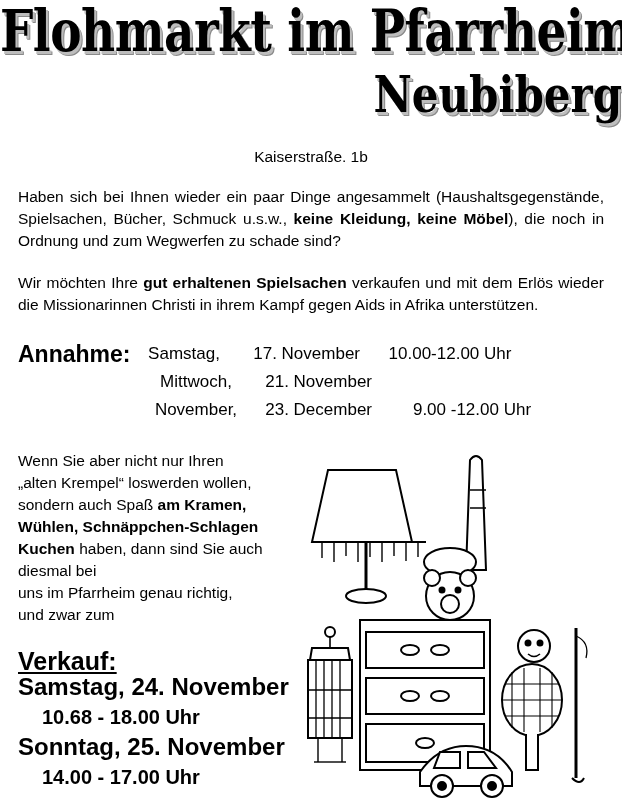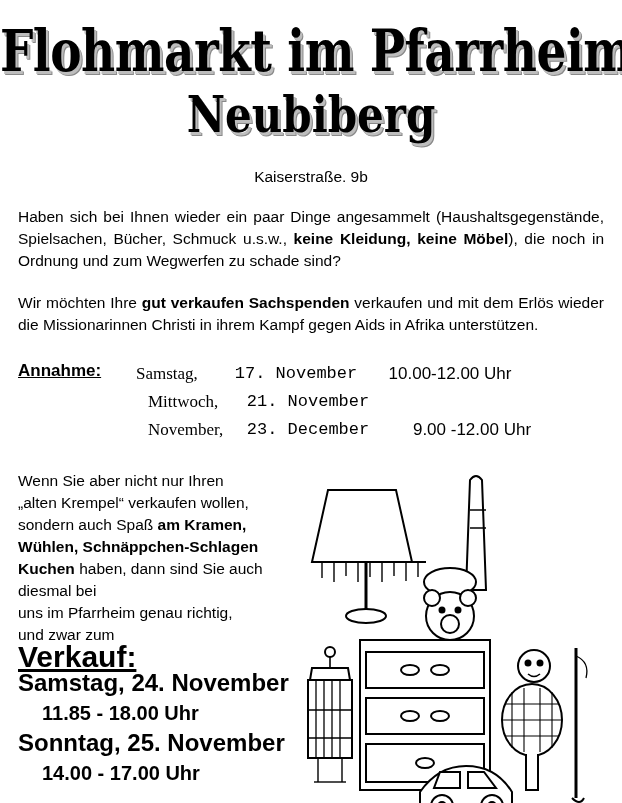--- a/index.html
+++ b/index.html
@@ -11,22 +11,22 @@
     width: 622px;
     height: 803px;
     overflow: hidden;
     font-family: "Liberation Sans", sans-serif;
     color: #000000;
     position: relative;
   }
 
   
   .title-block {
-    text-align: center;
-    padding-top: 20px;
+    text-align: right;
+    padding-top: 0;
   }
   .title-line1 {
     font-family: "DejaVu Serif", serif;
     font-weight: bold;
     font-size: 47px;
     line-height: 52px;
     letter-spacing: -0.5px;
     transform: scaleY(1.22);
     transform-origin: top center;
     white-space: nowrap;
@@ -63,58 +63,58 @@
   p.para.first { }
   b { font-weight: bold; }
 
   
   .annahme-wrap {
     margin-top: 24px;
     display: flex;
     align-items: flex-start;
   }
   .annahme-label {
-    font-size: 17px;
-    font-weight: bold;
-    text-decoration: underline;
+    font-size: 23px;
+    font-weight: bold;
     width: 118px;
     flex: 0 0 118px;
     padding-top: 1px;
   }
   .annahme-rows {
     flex: 1 1 auto;
   }
   .annahme-row {
     display: flex;
     font-size: 17px;
     line-height: 28px;
     white-space: nowrap;
   }
-  .a-day  { width: 96px; text-align: left; font-family: Liberation Serif, serif; }
-  .a-date { width: 128px; text-align: center; font-family: Liberation Mono, monospace; }
+  .a-day  { width: 96px; text-align: center; }
+  .a-date { width: 128px; text-align: right; }
   .a-time { width: 180px; text-align: center; }
   .annahme-row.r2 .a-day,
   .annahme-row.r3 .a-day { padding-left: 12px; }
   .annahme-row.r2 .a-time { padding-left: 4px; }
   .annahme-row.r3 .a-time { padding-left: 10px; }
 
   
   .lower {
     margin-top: 26px;
     position: relative;
   }
   .lower-text {
     width: 300px;
     font-size: 15.5px;
     line-height: 22px;
   }
   .verkauf-head {
-    font-size: 30px;
+    font-size: 25px;
     font-weight: bold;
     text-decoration: underline;
+    margin-top: 24px;
   }
   .verkauf-line {
     font-size: 24px;
     font-weight: bold;
     line-height: 30px;
     white-space: nowrap;
   }
   .verkauf-time {
     font-size: 20px;
     font-weight: bold;
@@ -133,27 +133,27 @@
   }
 </style>
 </head>
 <body>
 
 <div class="title-block">
   <div class="title-line1">Flohmarkt im Pfarrheim</div>
   <div class="title-line2">Neubiberg</div>
 </div>
 
-<div class="subtitle">Kaiserstraße. 9b</div>
+<div class="subtitle">Kaiserstraße. 1b</div>
 
 <div class="content">
 
   <p class="para first"><span>Haben sich bei Ihnen wieder ein paar Dinge angesammelt (Haushaltsgegenstände, Spielsachen, Bücher, Schmuck u.s.w., </span><b>keine Kleidung, keine Möbel</b><span>), die noch in  Ordnung und zum Wegwerfen zu schade sind?</span></p>
 
-  <p class="para"><span>Wir möchten Ihre </span><b>gut verkaufen Sachspenden</b><span> verkaufen und mit dem Erlös wieder die Missionarinnen Christi in ihrem Kampf gegen Aids in Afrika unterstützen.</span></p>
+  <p class="para"><span>Wir möchten Ihre </span><b>gut erhaltenen Spielsachen</b><span> verkaufen und mit dem Erlös wieder die Missionarinnen Christi in ihrem Kampf gegen Aids in Afrika unterstützen.</span></p>
 
   <div class="annahme-wrap">
     <div class="annahme-label">Annahme:</div>
     <div class="annahme-rows">
       <div class="annahme-row r1">
         <span class="a-day">Samstag,</span>
         <span class="a-date">17. November</span>
         <span class="a-time">10.00-12.00 Uhr</span>
       </div>
       <div class="annahme-row r2">
@@ -256,29 +256,29 @@
           <circle cx="142" cy="336" r="11" fill="#ffffff"></circle>
           <circle cx="142" cy="336" r="4" fill="#000"></circle>
           <circle cx="192" cy="336" r="11" fill="#ffffff"></circle>
           <circle cx="192" cy="336" r="4" fill="#000"></circle>
         </g>
       </svg>
     </div>
 
     <div class="lower-text">
       <div>Wenn Sie aber nicht nur Ihren</div>
-      <div>„alten Krempel“ verkaufen wollen,</div>
+      <div>„alten Krempel“ loswerden wollen,</div>
       <div><span>sondern auch Spaß </span><b>am Kramen,</b></div>
       <div><b>Wühlen, Schnäppchen-Schlagen</b></div>
       <div><b>Kuchen</b><span> haben, dann sind Sie auch</span></div>
       <div>diesmal bei</div>
       <div>uns im Pfarrheim genau richtig,</div>
       <div>und zwar zum</div>
 
       <div class="verkauf-head">Verkauf:</div>
       <div class="verkauf-line">Samstag, 24. November</div>
-      <div class="verkauf-time">11.85 - 18.00 Uhr</div>
+      <div class="verkauf-time">10.68 - 18.00 Uhr</div>
       <div class="verkauf-line">Sonntag, 25. November</div>
       <div class="verkauf-time">14.00 - 17.00 Uhr</div>
 
     </div>
   </div>
 </div>
 
 </body></html>

